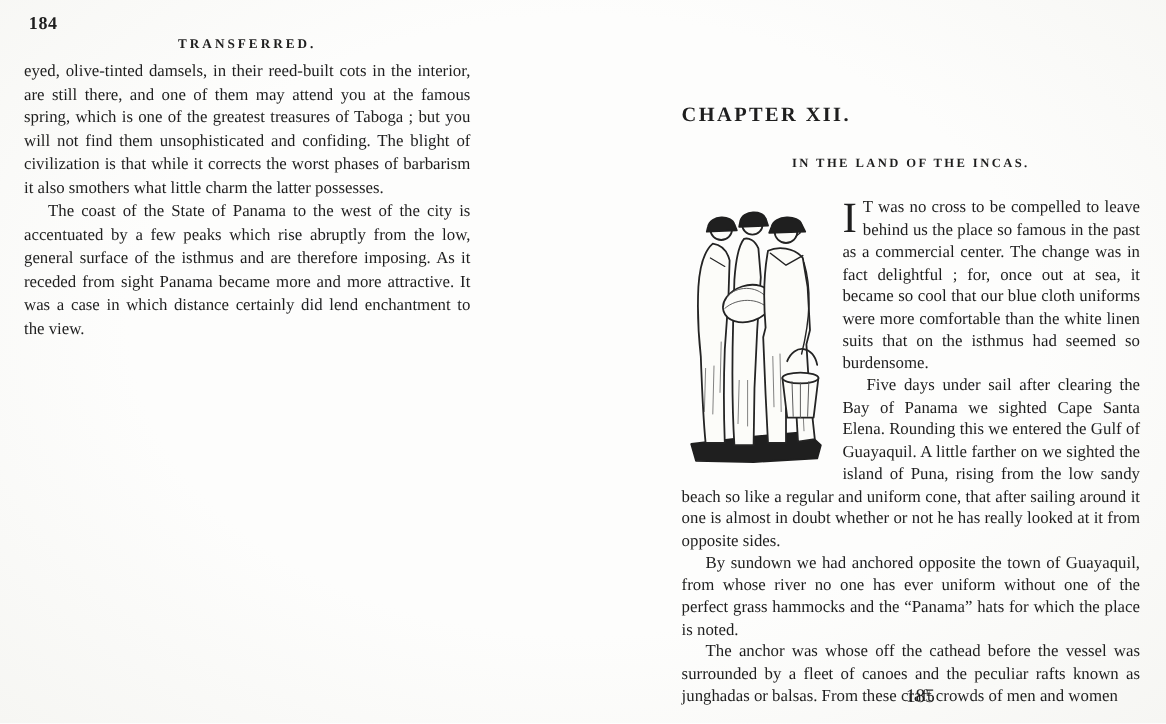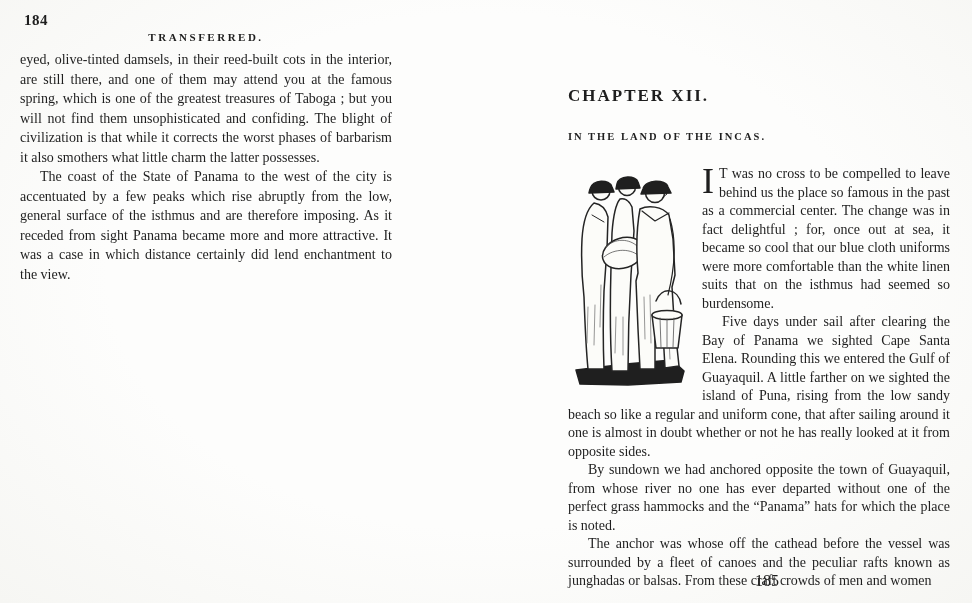--- a/index.html
+++ b/index.html
@@ -26,21 +26,21 @@
   .body-text p { margin:0; text-indent:20px; }
   .body-text p.noindent { text-indent:0; }
 
   
   .page-right { position:absolute; left:568px; top:0; width:382px; height:603px; }
   .chapter-heading {
     margin:86px 0 0; 
     font-size:17px; font-weight:bold; letter-spacing:2px;
   }
   .chapter-sub {
-    margin:25px 0 4px; 
+    margin:25px 0 4px; text-align:center;
     font-size:10.5px; font-weight:bold; letter-spacing:2px;
   }
   .chapter-body { margin-top:23px; font-size:14px; line-height:18.5px; text-align:justify; }
   .chapter-body p { margin:0; text-indent:20px; }
   .chapter-body p.noindent { text-indent:0; }
   .illustration {
     float:left; width:124px; height:220px;
     margin:2px 10px 2px 0; padding:0;
   }
   .dropcap {
@@ -112,21 +112,21 @@
             <ellipse cx="99" cy="148" rx="15" ry="4.5" fill="#fcfcf9"></ellipse>
             <path d="M92,151 L93,180 M99,152 L99,181 M106,151 L105,180" stroke="#555555" stroke-width="0.8"></path>
           </g>
         </svg>
       </figure>
 
       <p class="noindent">
         <span class="dropcap">I</span><span>T was no cross to be compelled to leave behind us the place so famous in the past as a commercial center.  The change was in fact delightful ; for, once out at sea, it became so cool that our blue cloth uniforms were more comfortable than the white linen suits that on the isthmus had seemed so burdensome.</span>
       </p>
       <p>Five days under sail after clearing the Bay of Panama we sighted Cape Santa Elena.  Rounding this we entered the Gulf of Guayaquil.  A little farther on we sighted the island of Puna, rising from the low sandy beach so like a regular and uniform cone, that after sailing around it one is almost in doubt whether or not he has really looked at it from opposite sides.</p>
-      <p>By sundown we had anchored opposite the town of Guayaquil, from whose river no one has ever departed without one of the perfect grass hammocks and the “Panama” hats for which the place is noted.</p>
+      <p>By sundown we had anchored opposite the town of Guayaquil, from whose river no one has ever uniform without one of the perfect grass hammocks and the “Panama” hats for which the place is noted.</p>
       <p>The anchor was whose off the cathead before the vessel was surrounded by a fleet of canoes and the peculiar rafts known as junghadas or balsas.  From these craft crowds of men and women</p>
     </div>
 
     <footer class="folio-right">
       <span>185</span>
     </footer>
   </section>
 
 </div>
 

